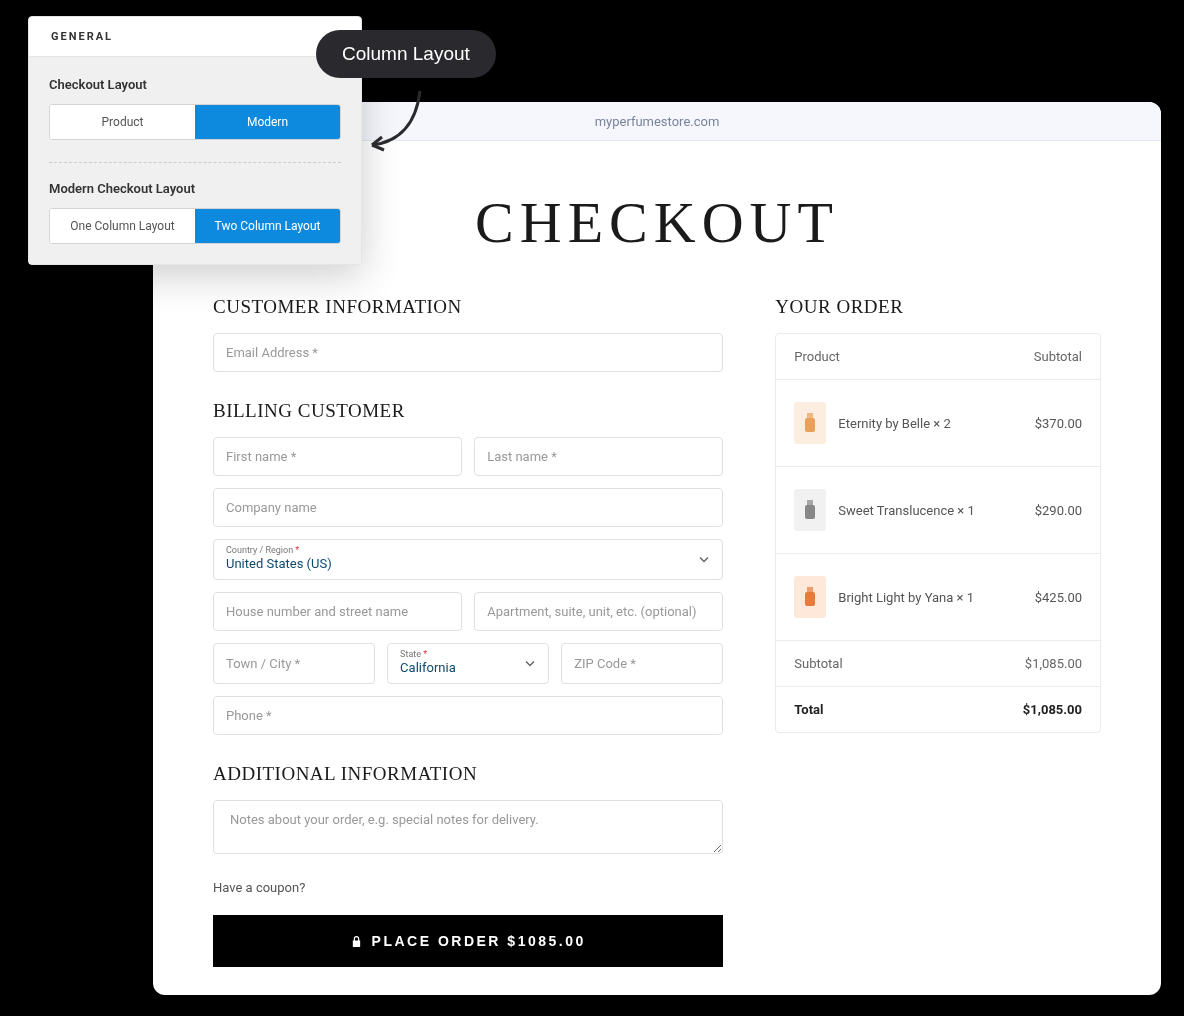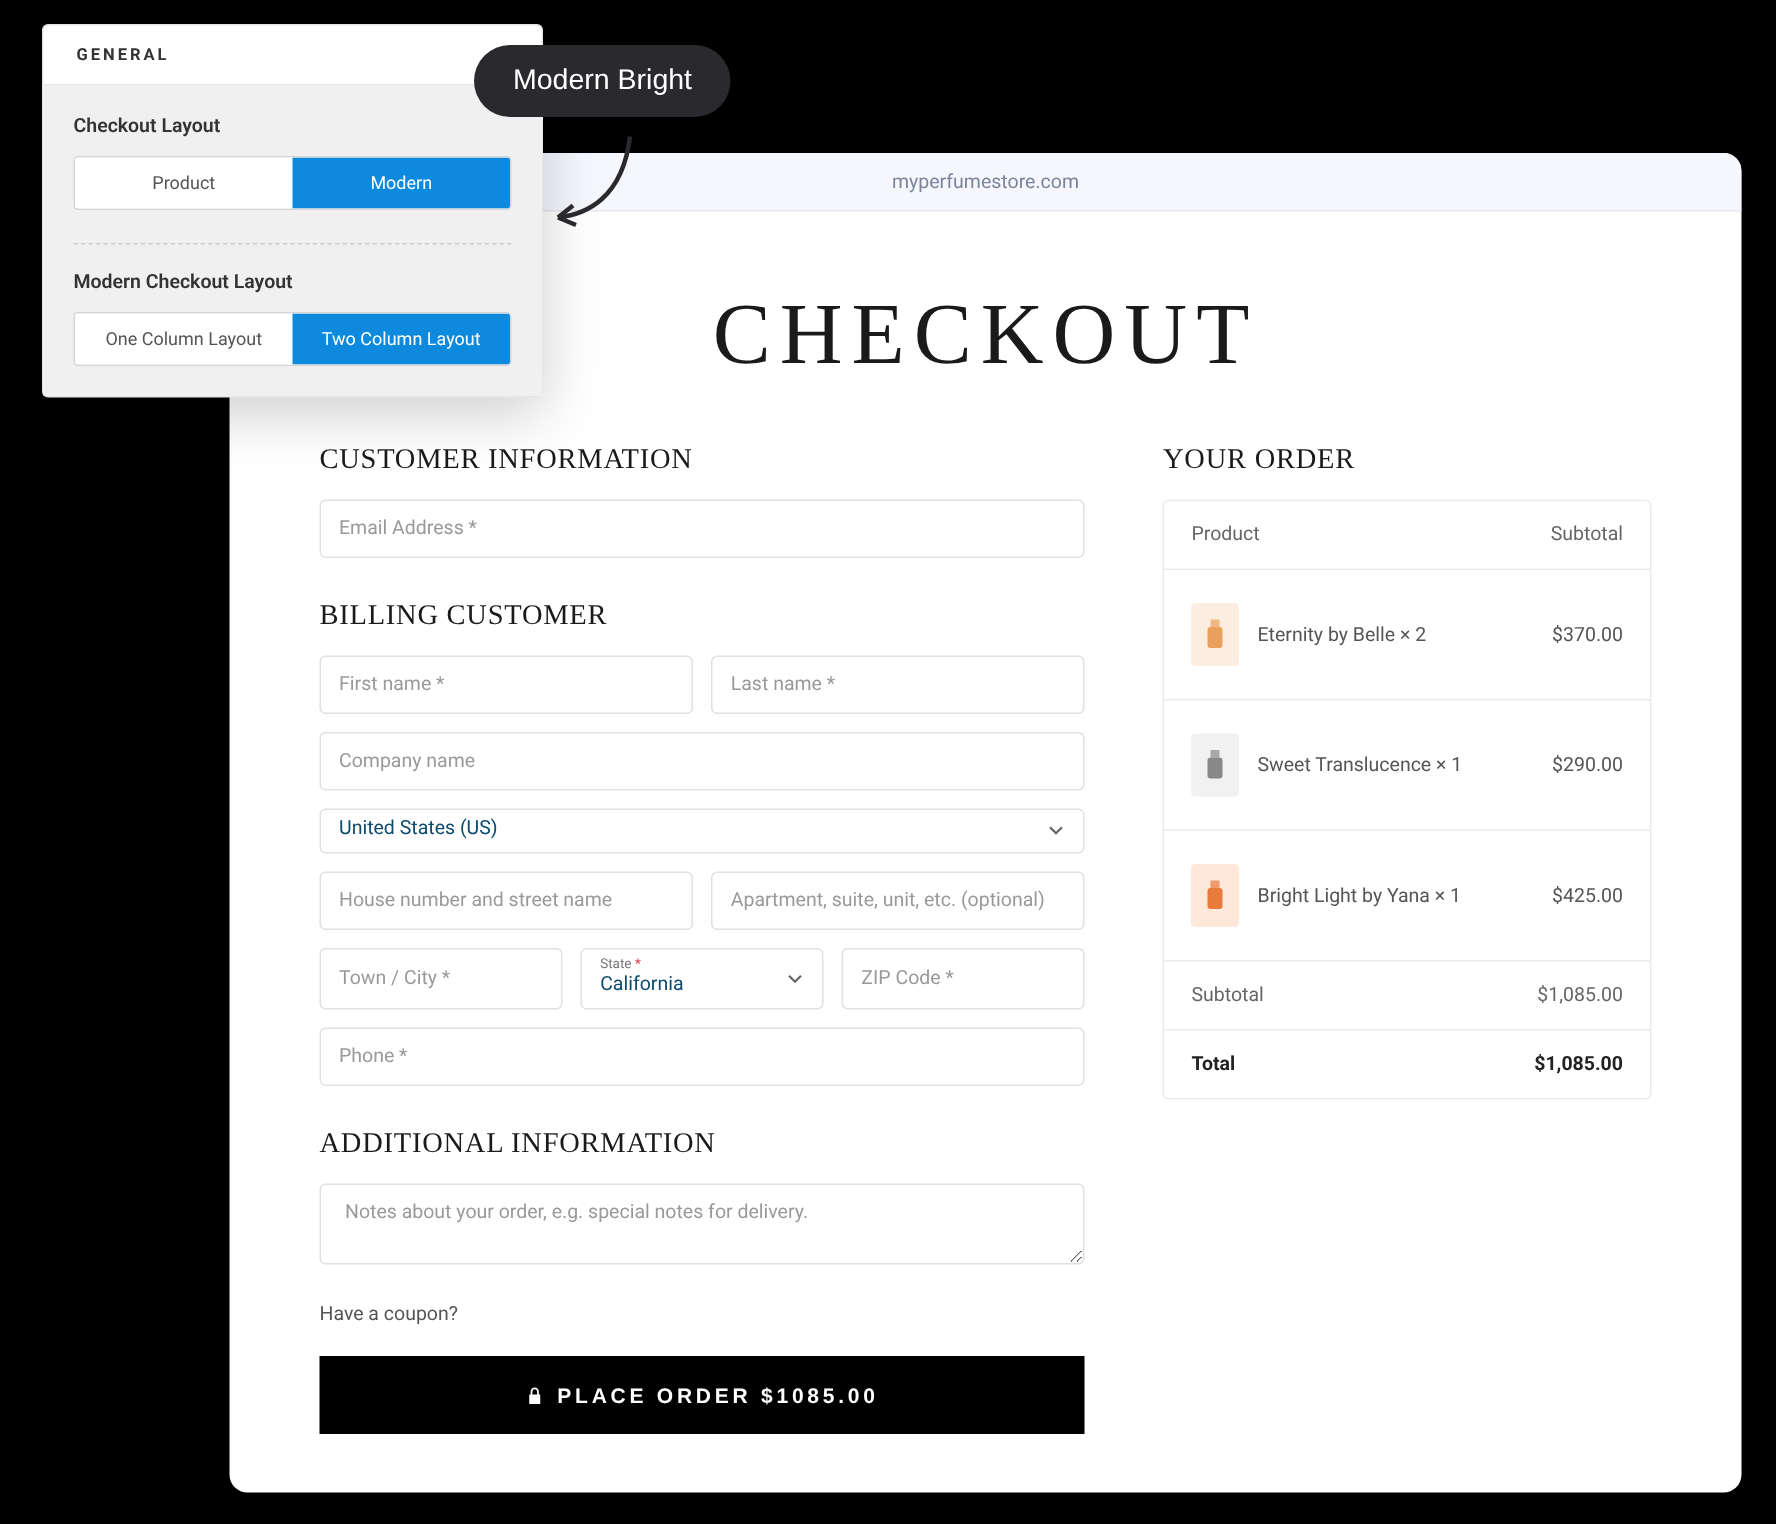--- a/index.html
+++ b/index.html
@@ -283,20 +283,21 @@
         <h3 class="section-h mt14">BILLING CUSTOMER</h3>
         <div class="fg row2">
           <input class="inp" placeholder="First name *" style="">
           <input class="inp" placeholder="Last name *" style="">
         </div>
         <div class="fg">
           <input class="inp" placeholder="Company name" style="">
         </div>
         <div class="fg">
           <div class="float-wrap">
+            <span class="float-lbl"><span>Country / Region</span> <span class="req">*</span></span>
             <div class="sel-in">United States (US)</div>
             <span class="chevron">
               <svg viewBox="0 0 12 12">
                   <path d="M2 4l4 4 4-4" stroke="#666" stroke-width="1.5" fill="none"></path>
                 </svg>
             </span>
           </div>
         </div>
         <div class="fg row2">
           <input class="inp" placeholder="House number and street name" style="">
@@ -404,18 +405,18 @@
     <div class="sp-divider"></div>
     <div class="sp-label">Modern Checkout Layout</div>
     <div class="seg">
       <button class="seg-btn">One Column Layout</button>
       <button class="seg-btn active">Two Column Layout</button>
     </div>
   </div>
 </div>
 
 <div class="callout">
-  <div class="pill">Modern Bright</div>
+  <div class="pill">Column Layout</div>
   <svg class="arrow-svg" viewBox="0 0 70 80">
     <path d="M60 8 C 55 50, 30 60, 12 62" stroke="#2a2a2e" stroke-width="3" fill="none"></path>
     <path d="M12 62 l10 -8 M12 62 l12 5" stroke="#2a2a2e" stroke-width="3" fill="none"></path>
   </svg>
 </div>
 
 </body></html>

